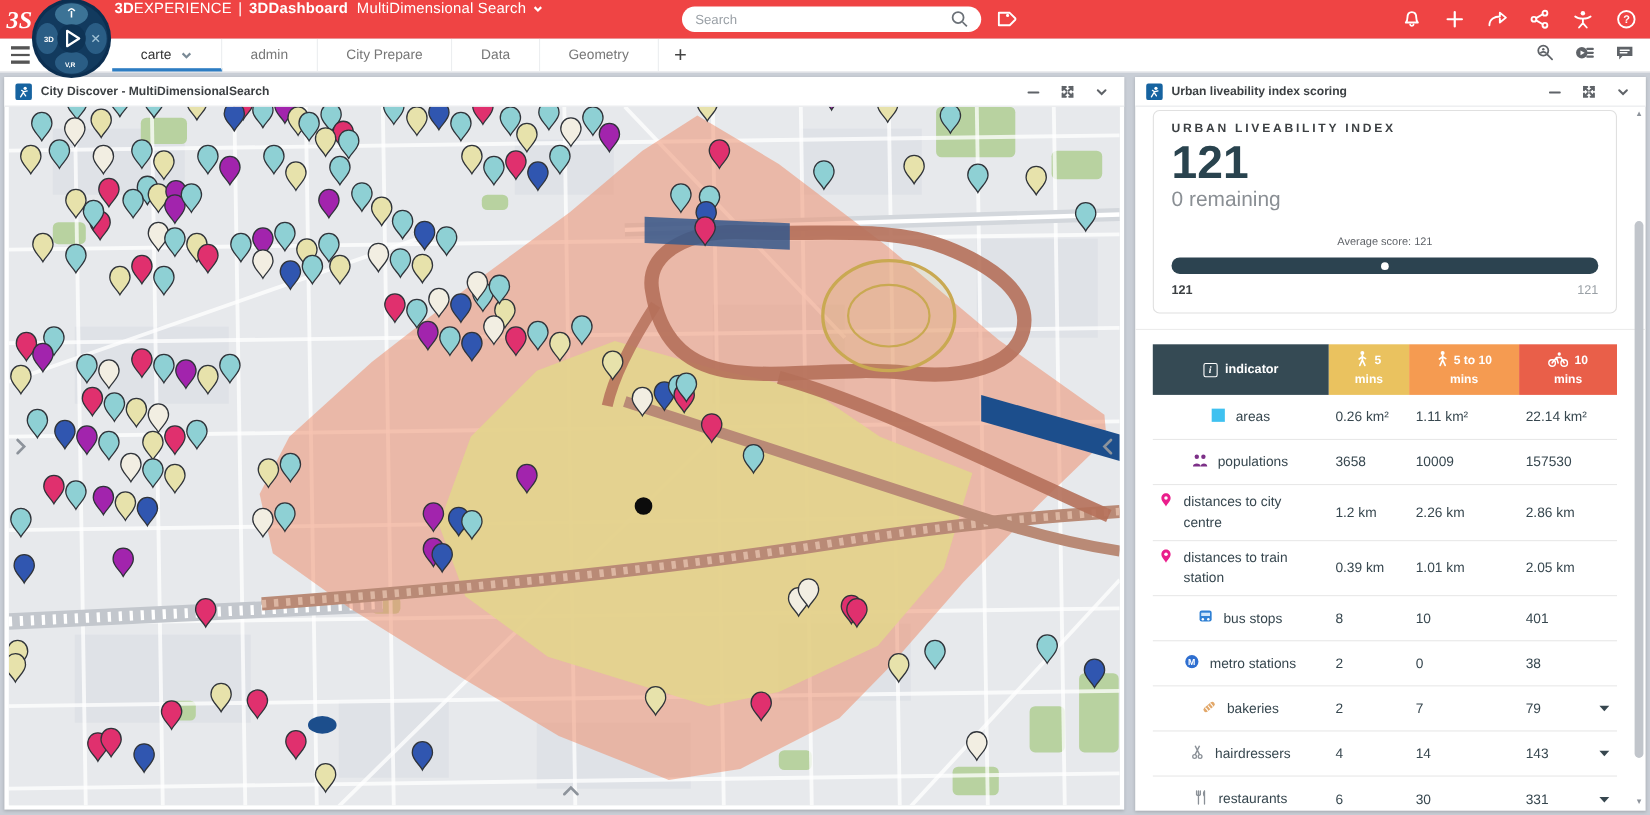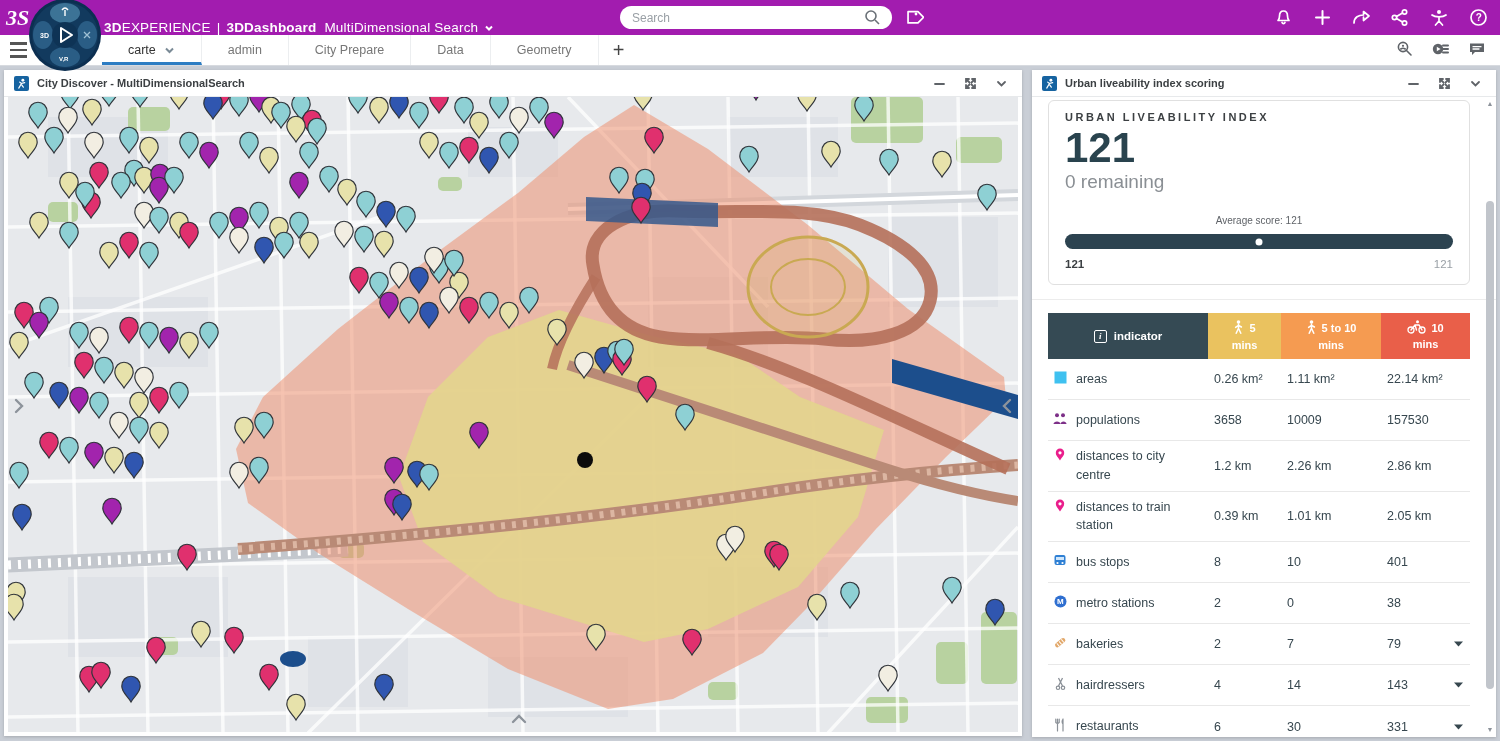--- a/index.html
+++ b/index.html
@@ -1,20 +1,20 @@
 <!DOCTYPE html>
 <html><head>
 <meta charset="utf-8">
 <style>
   * { margin:0; padding:0; box-sizing:border-box; }
   html,body { width:1500px; height:741px; overflow:hidden; }
   body { font-family:"Liberation Sans", sans-serif; background:#c9ced6; position:relative; }
 
   
-  .topbar { position:absolute; left:0; top:0; width:1500px; height:35px; background:#a21caf; display:flex; align-items:flex-end; z-index:30; }
+  .topbar { position:absolute; left:0; top:0; width:1500px; height:35px; background:#ef4444; display:flex; align-items:flex-start; z-index:30; }
   .brand { margin-left:104px; color:#fff; font-size:13.5px; letter-spacing:.2px; display:flex; align-items:center; gap:6px; white-space:nowrap; }
   .brand b { font-weight:bold; }
   .brand .ctx { font-weight:normal; margin-left:2px; }
   .chev-sm { width:10px; height:10px; fill:none; stroke:#fff; stroke-width:2; }
   .searchwrap { position:absolute; left:620px; top:6px; display:flex; align-items:center; gap:10px; }
   .searchbox { width:272px; height:23px; background:#fff; border:none; border-radius:12px; padding:0 30px 0 12px; font-size:12px; color:#333; outline:none; }
   .searchbox::placeholder { color:#9aa0a6; }
   .search-mag { position:absolute; left:244px; top:3px; }
   .topicons { position:absolute; right:10px; top:0; height:35px; display:flex; align-items:center; gap:15px; }
   .topicon { width:24px; height:24px; display:flex; align-items:center; justify-content:center; cursor:pointer; }
@@ -69,21 +69,21 @@
   .section-div { border-top:1px solid #ececec; margin:14px 0 0 0; }
 
   .tbl { margin:13px 26px 0 16px; }
   .thead { display:grid; grid-template-columns:160px 73px 100px 1fr; height:46px; }
   .th { display:flex; flex-direction:column; align-items:center; justify-content:center; color:#fff; font-size:11px; font-weight:bold; line-height:1.25; }
   .th .l1 { display:flex; align-items:center; gap:5px; }
   .th0 { flex-direction:row; gap:7px; font-size:11.5px; }
   .infoicon { width:13px; height:13px; border:1.4px solid #fff; border-radius:2px; display:flex; align-items:center; justify-content:center; font-size:9px; font-style:italic; font-family:"Liberation Serif",serif; }
   .trow { display:grid; grid-template-columns:160px 73px 100px 1fr; align-items:center; min-height:41px; border-bottom:1px solid #e8e8e8; }
   .trow:last-child { border-bottom:none; }
-  .rlabel { display:flex; align-items:flex-start; gap:8px; font-size:12.5px; color:#37474f; padding:6px 6px 6px 4px; line-height:1.5; }
+  .rlabel { display:flex; align-items:flex-start; gap:8px; font-size:12.5px; color:#37474f; padding:6px 6px 6px 4px; line-height:1.5;justify-content:center; }
   .ricon { flex:0 0 16px; display:flex; justify-content:center; margin-top:1px; }
   .rval { font-size:12.5px; color:#37474f; padding-left:6px; }
   .lastcell { display:flex; align-items:center; justify-content:space-between; padding-left:6px; }
   .rowchev { width:20px; height:20px; display:flex; align-items:center; justify-content:center; cursor:pointer; margin-right:2px; }
 
   
   .sbar { position:absolute; right:1px; top:29px; width:10px; height:636px; }
   .sbtn { position:absolute; left:0; width:10px; height:10px; color:#8d939b; font-size:7px; text-align:center; line-height:10px; cursor:pointer; }
   .sthumb { position:absolute; left:1px; width:8px; border-radius:4px; background:#c1c5cb; cursor:pointer; }
 </style>

